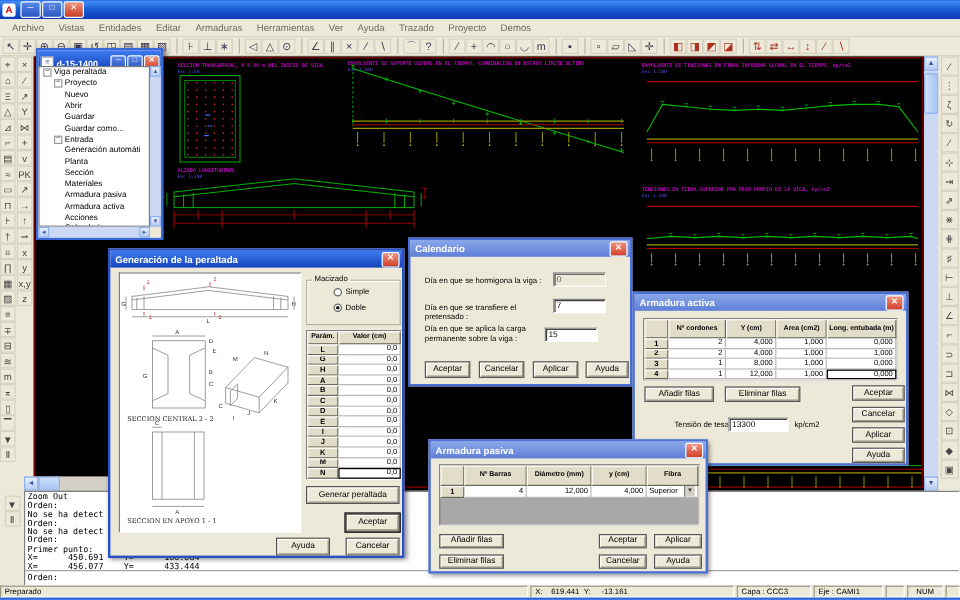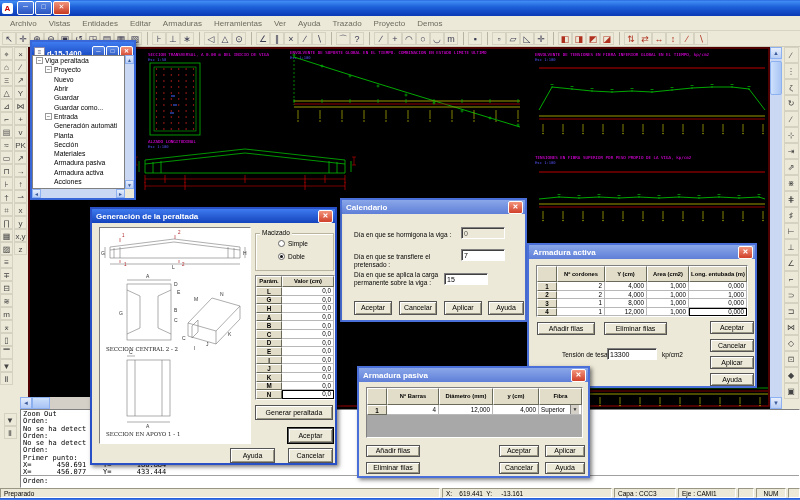--- a/index.html
+++ b/index.html
@@ -707,21 +707,21 @@
   <div class="dlg" style="left:340px;top:198px;width:187px;height:124px">
     <div class="dlg-title">
       <span>Calendario</span>
       <div class="xbtn">✕</div>
     </div>
     <div class="lbl" style="left:12px;top:31px;width:104px">Día en que se hormigona la viga :</div>
     <input class="input disabled" style="left: 119px; top: 27px; width: 44px; height: 12px;" value="0">
     <div class="lbl" style="left:12px;top:53px;width:104px">Día en que se transfiere el pretensado :</div>
     <input class="input" style="left: 119px; top: 49px; width: 44px; height: 12px;" value="7">
     <div class="lbl" style="left:12px;top:71px;width:106px">Día en que se aplica la carga permanente sobre la viga :</div>
-    <input class="input" style="left: 102px; top: 73px; width: 44px; height: 12px;" value="15">
+    <input class="input" style="left: 112px; top: 73px; width: 44px; height: 12px;" value="15">
     <div class="btn" style="left:12px;top:101px;width:38px;height:14px;line-height:12px">Aceptar</div>
     <div class="btn" style="left:57px;top:101px;width:38px;height:14px;line-height:12px">Cancelar</div>
     <div class="btn" style="left:102px;top:101px;width:38px;height:14px;line-height:12px">Aplicar</div>
     <div class="btn" style="left:146px;top:101px;width:36px;height:14px;line-height:12px">Ayuda</div>
   </div>
 
   <div class="dlg" style="left:527px;top:243px;width:230px;height:145px">
     <div class="dlg-title">
       <span>Armadura activa</span>
       <div class="xbtn">✕</div>

